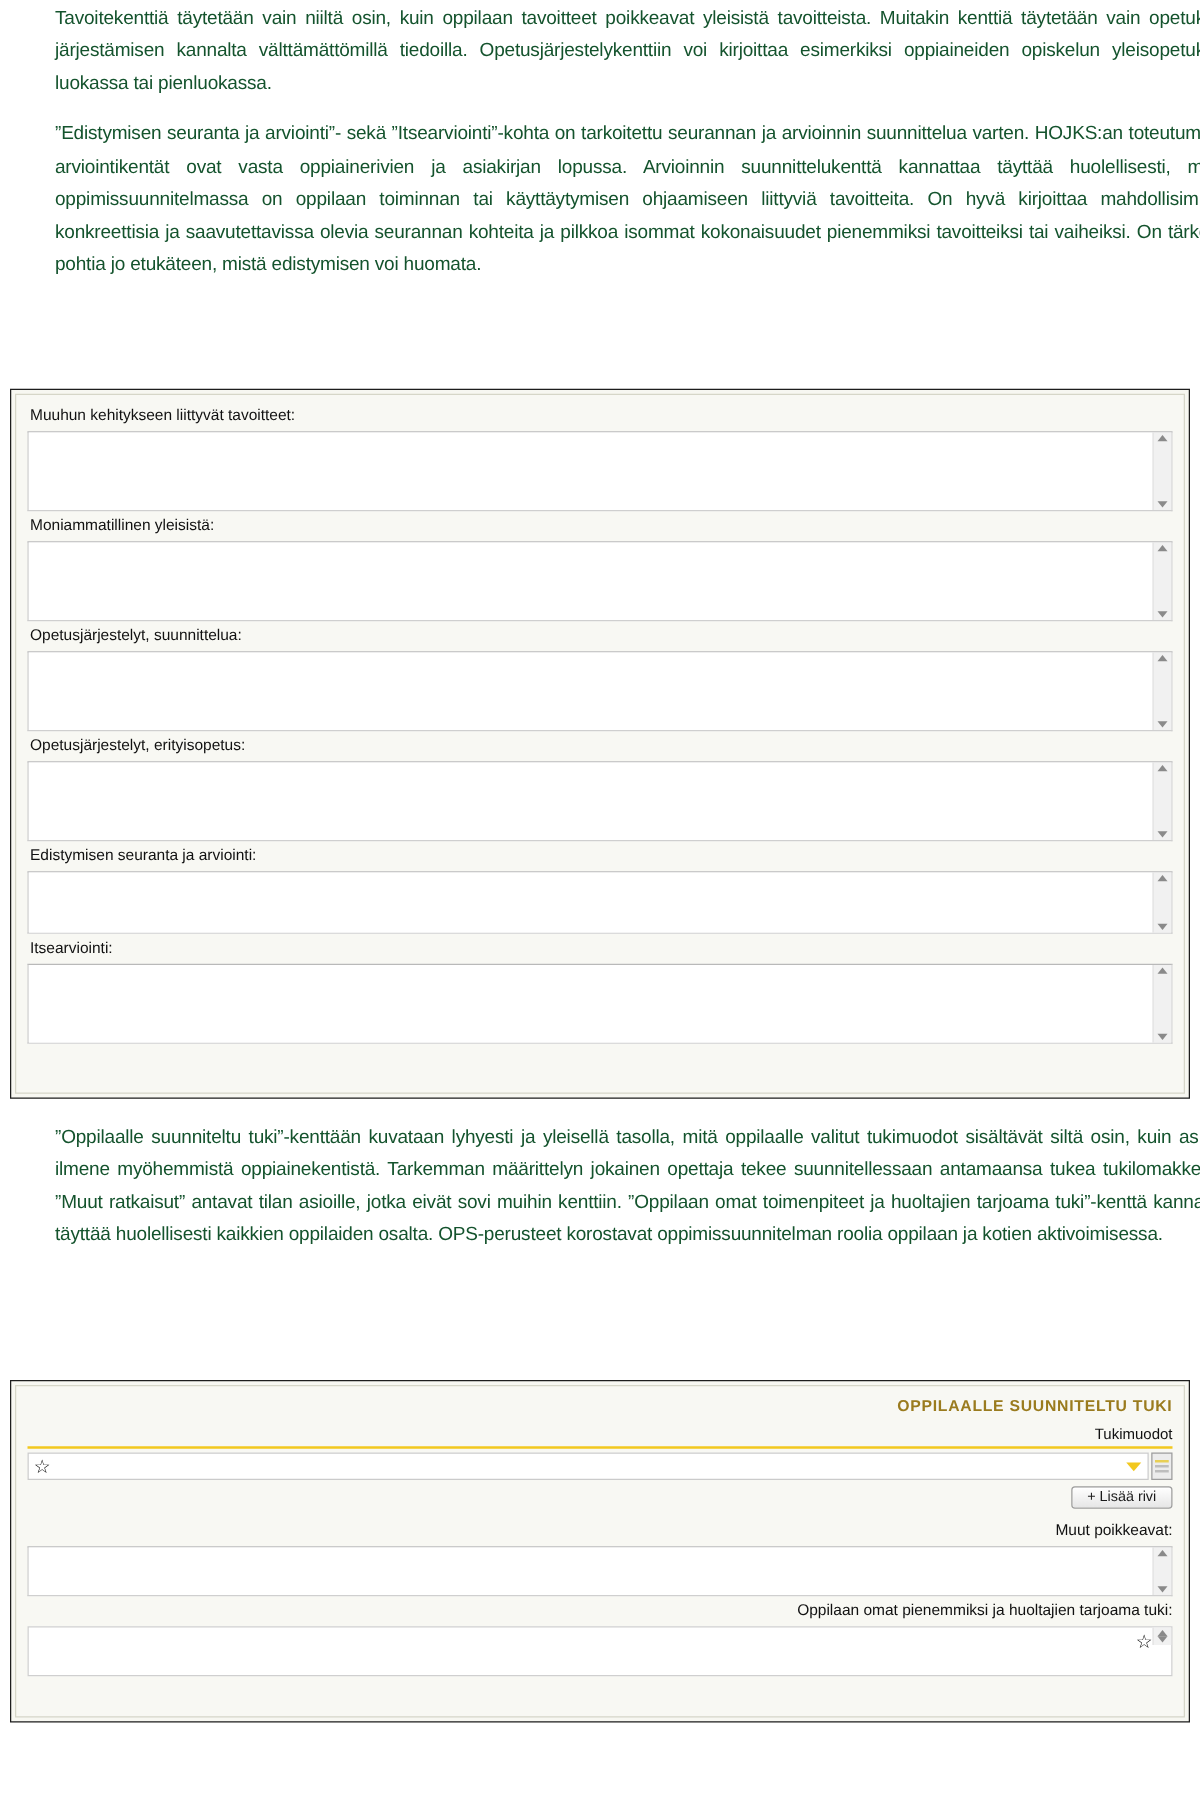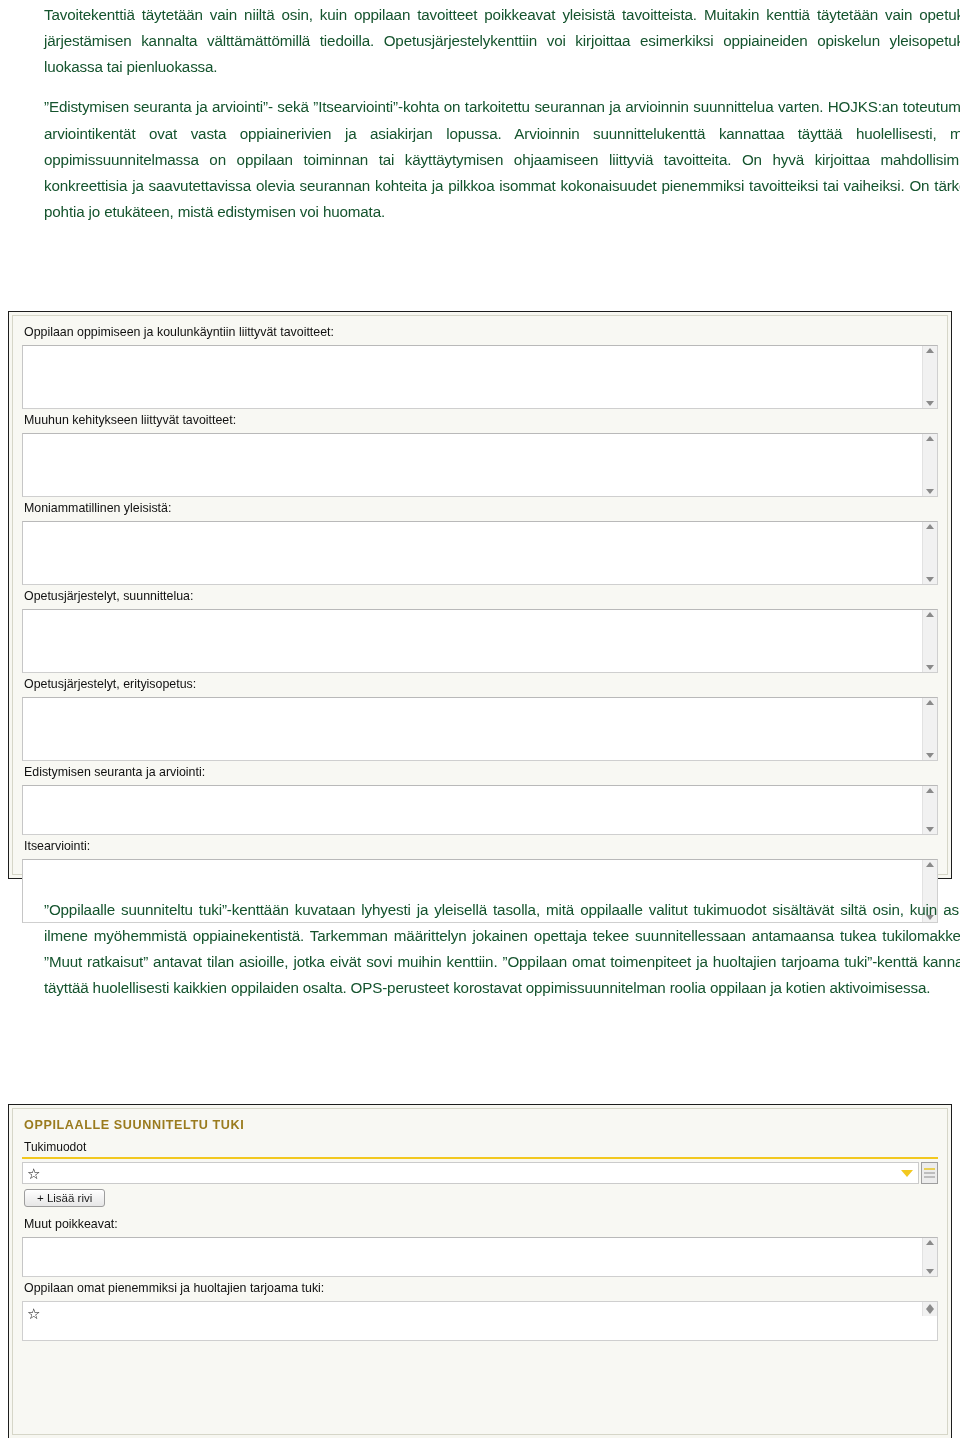--- a/index.html
+++ b/index.html
@@ -74,21 +74,22 @@
     left: 8px;
     top: 311px;
     width: 944px;
     height: 568px;
   }
 
   .panel-bottom {
     left: 8px;
     top: 1104px;
     width: 944px;
-    height: 335px;
+    height: 274px;
+    text-align: right;
   }
 
   
   .field {
     position: relative;
     margin-bottom: 2px;
   }
   .field-label {
     font-size: 12.4px;
     color: #111111;
@@ -244,30 +245,20 @@
 <div class="page">
 
   <div class="prose intro-block">
     <p>Tavoitekenttiä täytetään vain niiltä osin, kuin oppilaan tavoitteet poikkeavat yleisistä tavoitteista. Muitakin kenttiä täytetään vain opetuksen järjestämisen kannalta välttämättömillä tiedoilla. Opetusjärjestelykenttiin voi kirjoittaa esimerkiksi oppiaineiden opiskelun yleisopetuksen luokassa tai pienluokassa.</p>
     <p>”Edistymisen seuranta ja arviointi”- sekä ”Itsearviointi”-kohta on tarkoitettu seurannan ja arvioinnin suunnittelua varten. HOJKS:an toteutumisen arviointikentät ovat vasta oppiainerivien ja asiakirjan lopussa. Arvioinnin suunnittelukenttä kannattaa täyttää huolellisesti, mikäli oppimissuunnitelmassa on oppilaan toiminnan tai käyttäytymisen ohjaamiseen liittyviä tavoitteita. On hyvä kirjoittaa mahdollisimman konkreettisia ja saavutettavissa olevia seurannan kohteita ja pilkkoa isommat kokonaisuudet pienemmiksi tavoitteiksi tai vaiheiksi. On tärkeätä pohtia jo etukäteen, mistä edistymisen voi huomata.</p>
   </div>
 
   <div class="panel panel-top">
     <div class="panel-inner">
 
-      <div class="field">
-        <div class="field-label">Oppilaan oppimiseen ja koulunkäyntiin liittyvät tavoitteet:</div>
-        <div class="ta">
-          <div class="ta-body"></div>
-          <div class="vsb">
-            <span class="arrow up"></span>
-            <span class="arrow down"></span>
-          </div>
-        </div>
-      </div>
 
       <div class="field">
         <div class="field-label">Muuhun kehitykseen liittyvät tavoitteet:</div>
         <div class="ta">
           <div class="ta-body"></div>
           <div class="vsb">
             <span class="arrow up"></span>
             <span class="arrow down"></span>
           </div>
         </div>

